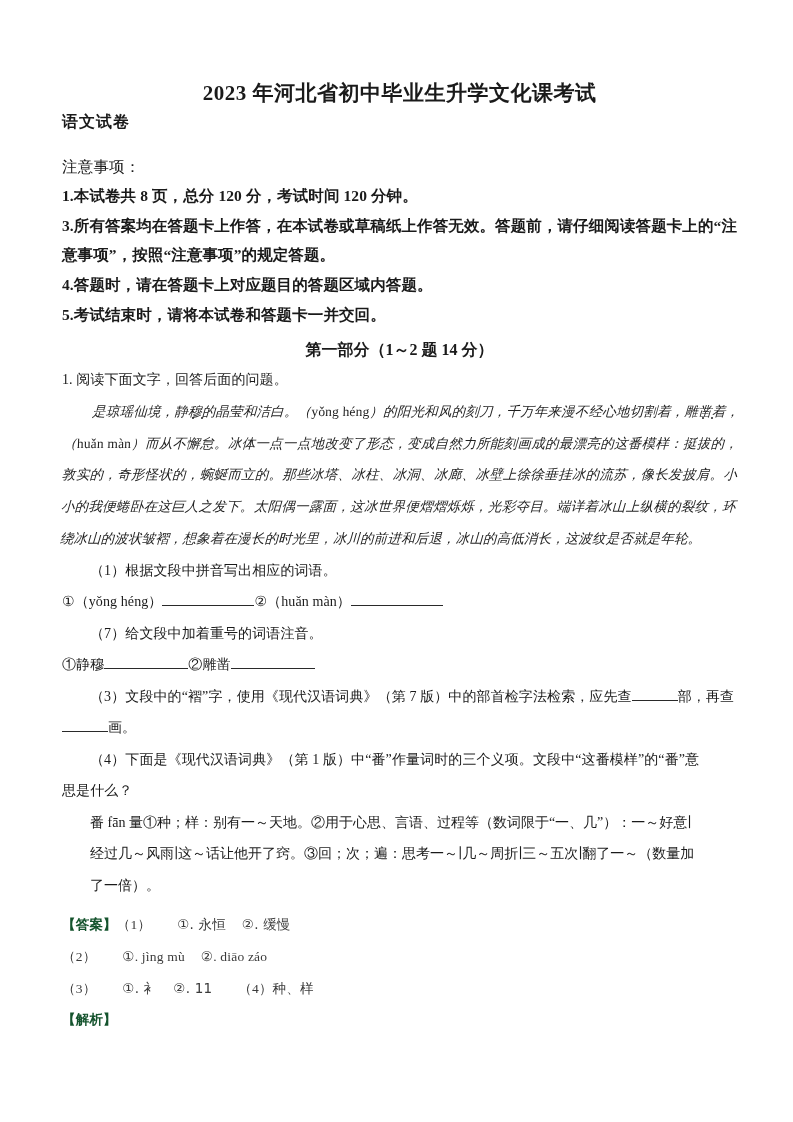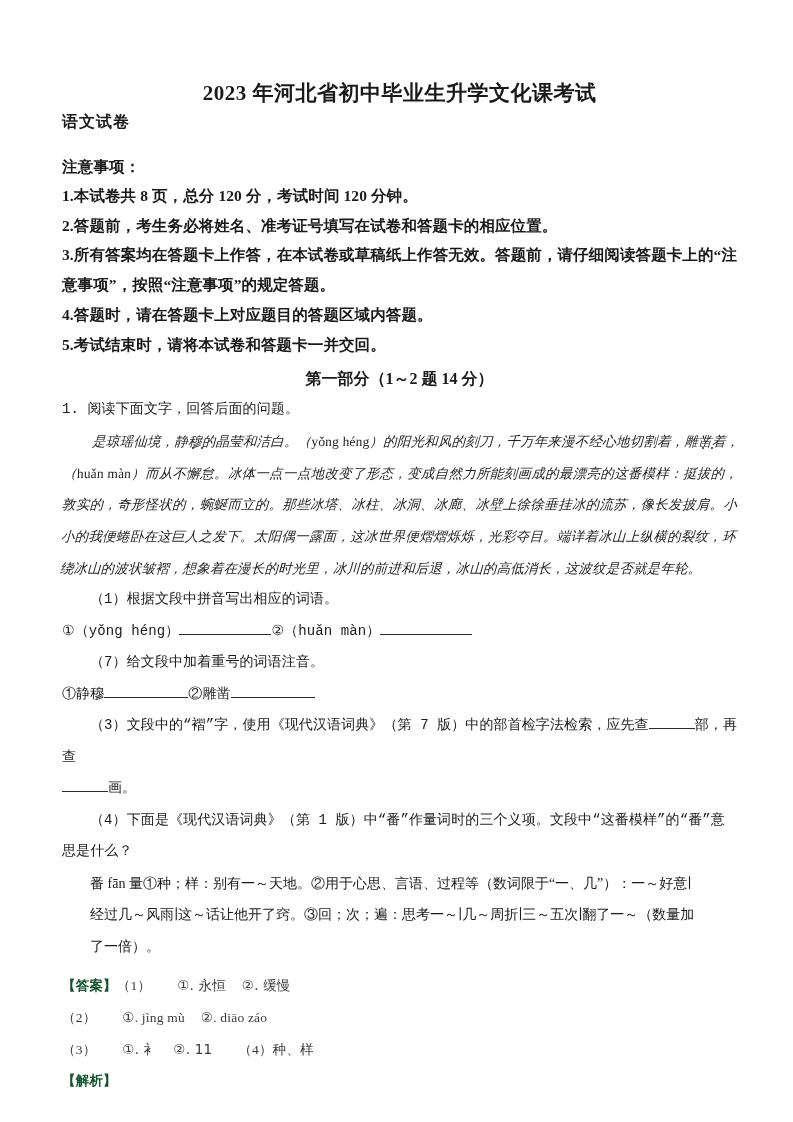--- a/index.html
+++ b/index.html
@@ -40,21 +40,21 @@
     margin: 0 0 0 0;
     line-height: 1.5;
   }
 
   
   .notice {
     margin-top: 18px;
   }
   .notice-heading {
     font-size: 15.5px;
-    font-weight: bold;
+    font-weight: normal;
     line-height: 1.9;
     letter-spacing: 0.2px;
   }
   .notice-item {
     font-size: 15.5px;
     font-weight: bold;
     line-height: 1.92;
     letter-spacing: 0.1px;
     text-align: justify;
   }
@@ -66,21 +66,20 @@
     margin-top: 6px;
     line-height: 1.8;
   }
 
   
   .q-line {
     font-size: 14px;
     line-height: 2.25;
     letter-spacing: 0.1px;
     text-align: justify;
-    font-family: Liberation Mono, monospace;
   }
   .q-line.indent {
     text-indent: 28px;
   }
 
   
   .passage {
     font-family: "DejaVu Serif", "Liberation Serif", serif;
     font-size: 13.5px;
     line-height: 2.35;
@@ -157,21 +156,20 @@
 <body>
 
 <div class="page">
 
   <h1 class="doc-title">2023 年河北省初中毕业生升学文化课考试</h1>
   <h2 class="doc-subtitle">语文试卷</h2>
 
   <div class="notice">
     <div class="notice-heading">注意事项：</div>
     <div class="notice-item">1.本试卷共 8 页，总分 120 分，考试时间 120 分钟。</div>
-    <div class="notice-item">2.答题前，考生务必将姓名、准考证号填写在试卷和答题卡的相应位置。</div>
     <div class="notice-item">3.所有答案均在答题卡上作答，在本试卷或草稿纸上作答无效。答题前，请仔细阅读答题卡上的“注意事项”，按照“注意事项”的规定答题。</div>
     <div class="notice-item">4.答题时，请在答题卡上对应题目的答题区域内答题。</div>
     <div class="notice-item">5.考试结束时，请将本试卷和答题卡一并交回。</div>
   </div>
 
   <div class="part-heading">第一部分（1～2 题 14 分）</div>
 
   <div class="q-line">1. 阅读下面文字，回答后面的问题。</div>
 
   <div class="passage">

